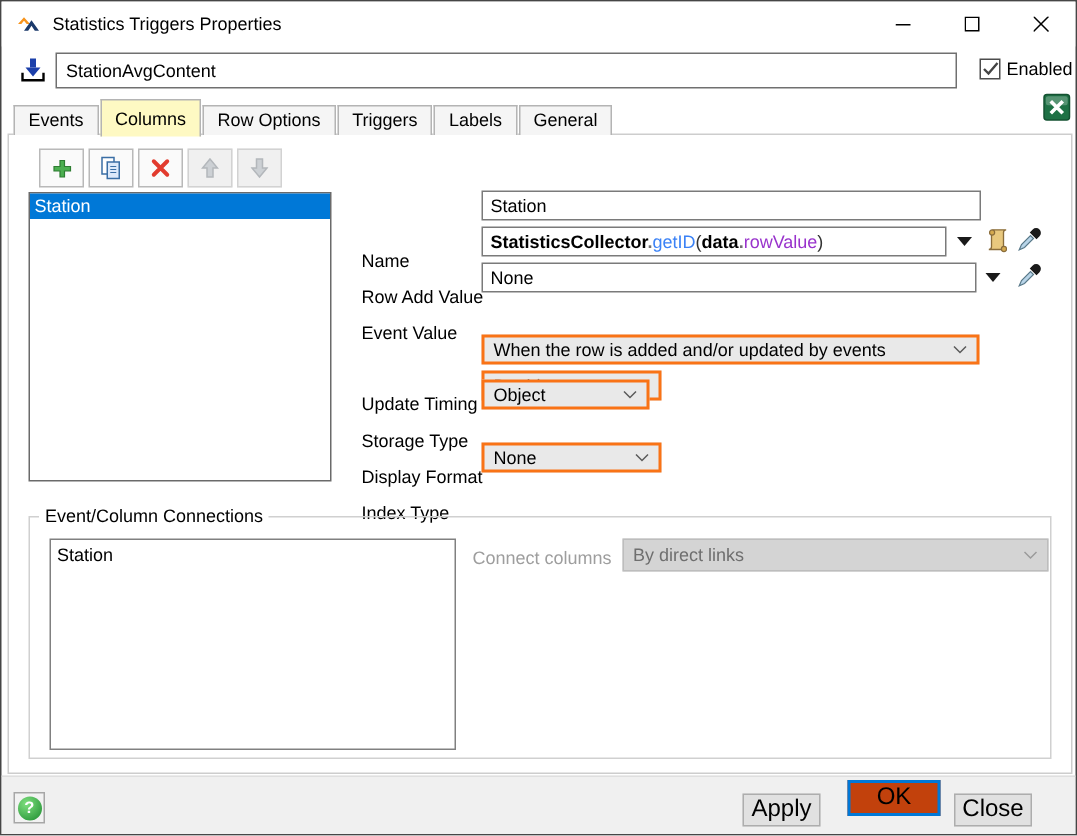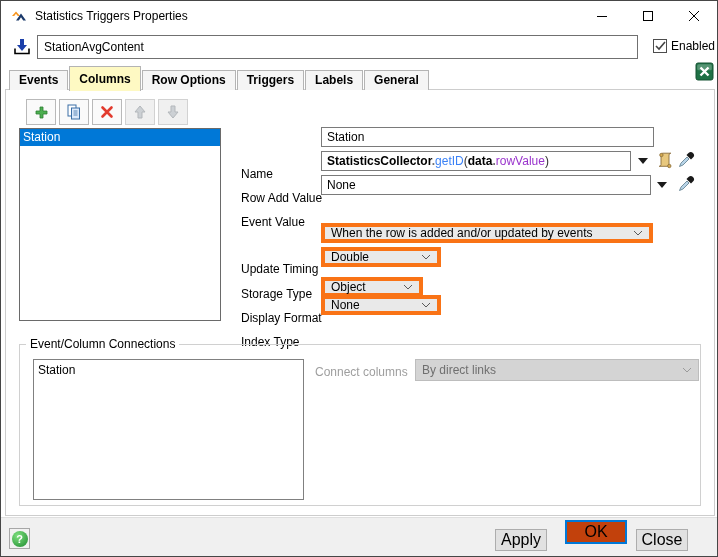--- a/index.html
+++ b/index.html
@@ -19,21 +19,21 @@
   .import-btn{position:absolute;left:10px;top:35px;width:22px;height:22px;border:none;background:#fff;
               display:flex;align-items:center;justify-content:center;padding:0;}
   .name-input{position:absolute;left:36px;top:34px;width:601px;height:24px;border:1px solid #707070;
               padding:0 6px;font-size:12px;color:#000;background:#fff;}
   .enabled-wrap{position:absolute;left:652px;top:38px;display:flex;align-items:center;gap:4px;}
   .checkbox{width:14px;height:14px;border:1px solid #4d4d4d;background:#fff;display:flex;
             align-items:center;justify-content:center;}
   .excel-btn{position:absolute;left:694px;top:61px;width:19px;height:19px;padding:0;border:none;background:transparent;}
 
   
-  .tabstrip{position:absolute;left:8px;top:64px;height:25px;display:flex;align-items:flex-end;z-index:3;font-weight:bold;}
+  .tabstrip{position:absolute;left:8px;top:64px;height:25px;display:flex;align-items:flex-end;z-index:3;}
   .tab{height:20px;line-height:19px;padding:0 9px;border:1px solid #b4b4b4;border-bottom:none;
        background:#f5f5f5;margin-right:1px;cursor:default;}
   .tab.sel{height:25px;line-height:24px;background:#fef9c3;position:relative;z-index:4;margin-bottom:-1px;}
 
   .tabpage{position:absolute;left:4px;top:88px;width:710px;height:427px;border:1px solid #cdcdcd;
            background:#fff;z-index:1;}
 
   
   .tbtn{position:absolute;top:98px;width:30px;height:26px;border:1px solid #b9b9b9;background:#fafafa;
         display:flex;align-items:center;justify-content:center;padding:0;z-index:2;}
@@ -49,21 +49,21 @@
   .field{position:absolute;left:320px;height:20px;border:1px solid #7a7a7a;background:#fff;
          padding:0 5px;line-height:18px;z-index:2;font-size:12px;}
   .code-bold{font-weight:bold;color:#000;}
   .code-dot{color:#707070;font-weight:bold;}
   .code-blue{color:#3b82f6;}
   .code-purple{color:#9933cc;}
   .code-plain{color:#333;}
   .combo-arrow{position:absolute;width:0;height:0;border-left:5px solid transparent;
                border-right:5px solid transparent;border-top:6px solid #1a1a1a;z-index:2;cursor:pointer;}
   .icon-btn{position:absolute;width:18px;height:18px;border:none;background:transparent;padding:0;z-index:2;}
-  .select{position:absolute;left:320px;height:20px;border:4px solid #f97316;background:#e9e9e9;
+  .select{position:absolute;left:320px;height:20px;border:2px solid #f97316;background:#e9e9e9;
           padding:0 6px;line-height:18px;z-index:2;display:flex;align-items:center;justify-content:space-between;}
   .select .chev{margin-left:6px;}
 
   
   .groupbox{position:absolute;left:18px;top:343px;width:682px;height:162px;border:1px solid #d0d0d0;z-index:2;}
   .group-label{position:absolute;left:6px;top:-8px;background:#fff;padding:0 4px;}
   .conn-list{position:absolute;left:13px;top:14px;width:271px;height:141px;border:1px solid #808080;background:#fff;}
   .conn-item{padding:3px 0 0 4px;}
   .conn-label{position:absolute;left:295px;top:20px;color:#9e9e9e;}
   .conn-select{position:absolute;left:395px;top:14px;width:284px;height:22px;border:1px solid #bdbdbd;
@@ -221,21 +221,21 @@
     <svg class="chev" width="10" height="6" viewBox="0 0 10 6">
         <path d="M1 1 L5 5 L9 1" stroke="#5a5a5a" fill="none"></path>
       </svg>
   </div>
   <div class="select" style="top:246px;width:120px;">
     <span>Double</span>
     <svg class="chev" width="10" height="6" viewBox="0 0 10 6">
         <path d="M1 1 L5 5 L9 1" stroke="#5a5a5a" fill="none"></path>
       </svg>
   </div>
-  <div class="select" style="top:252px;width:102px;margin-top:24px;">
+  <div class="select" style="top:252px;width:112px;">
     <span>Object</span>
     <svg class="chev" width="10" height="6" viewBox="0 0 10 6">
         <path d="M1 1 L5 5 L9 1" stroke="#5a5a5a" fill="none"></path>
       </svg>
   </div>
   <div class="select" style="top:294px;width:120px;">
     <span>None</span>
     <svg class="chev" width="10" height="6" viewBox="0 0 10 6">
         <path d="M1 1 L5 5 L9 1" stroke="#5a5a5a" fill="none"></path>
       </svg>

